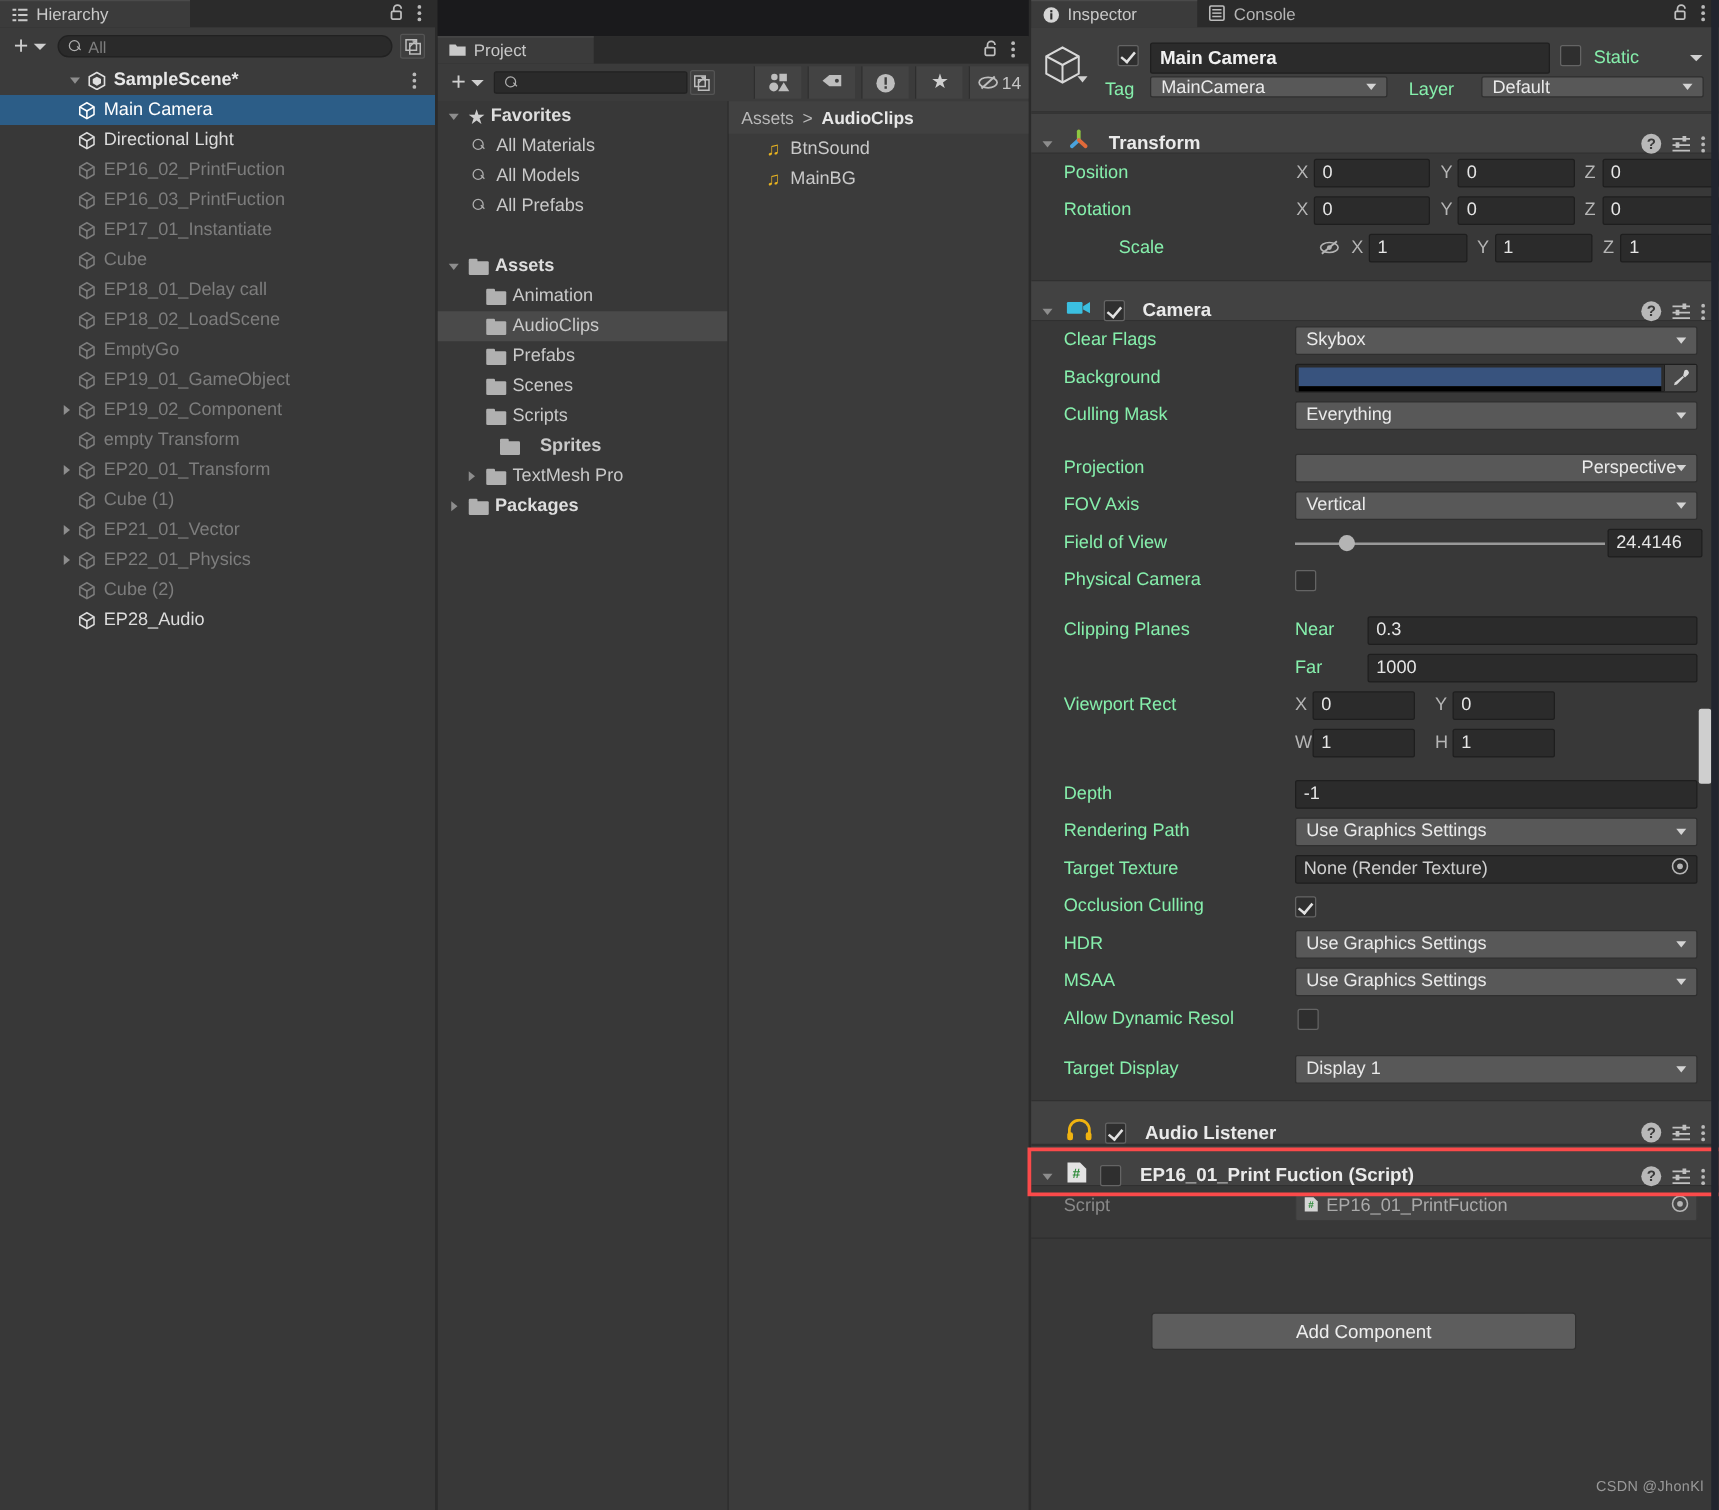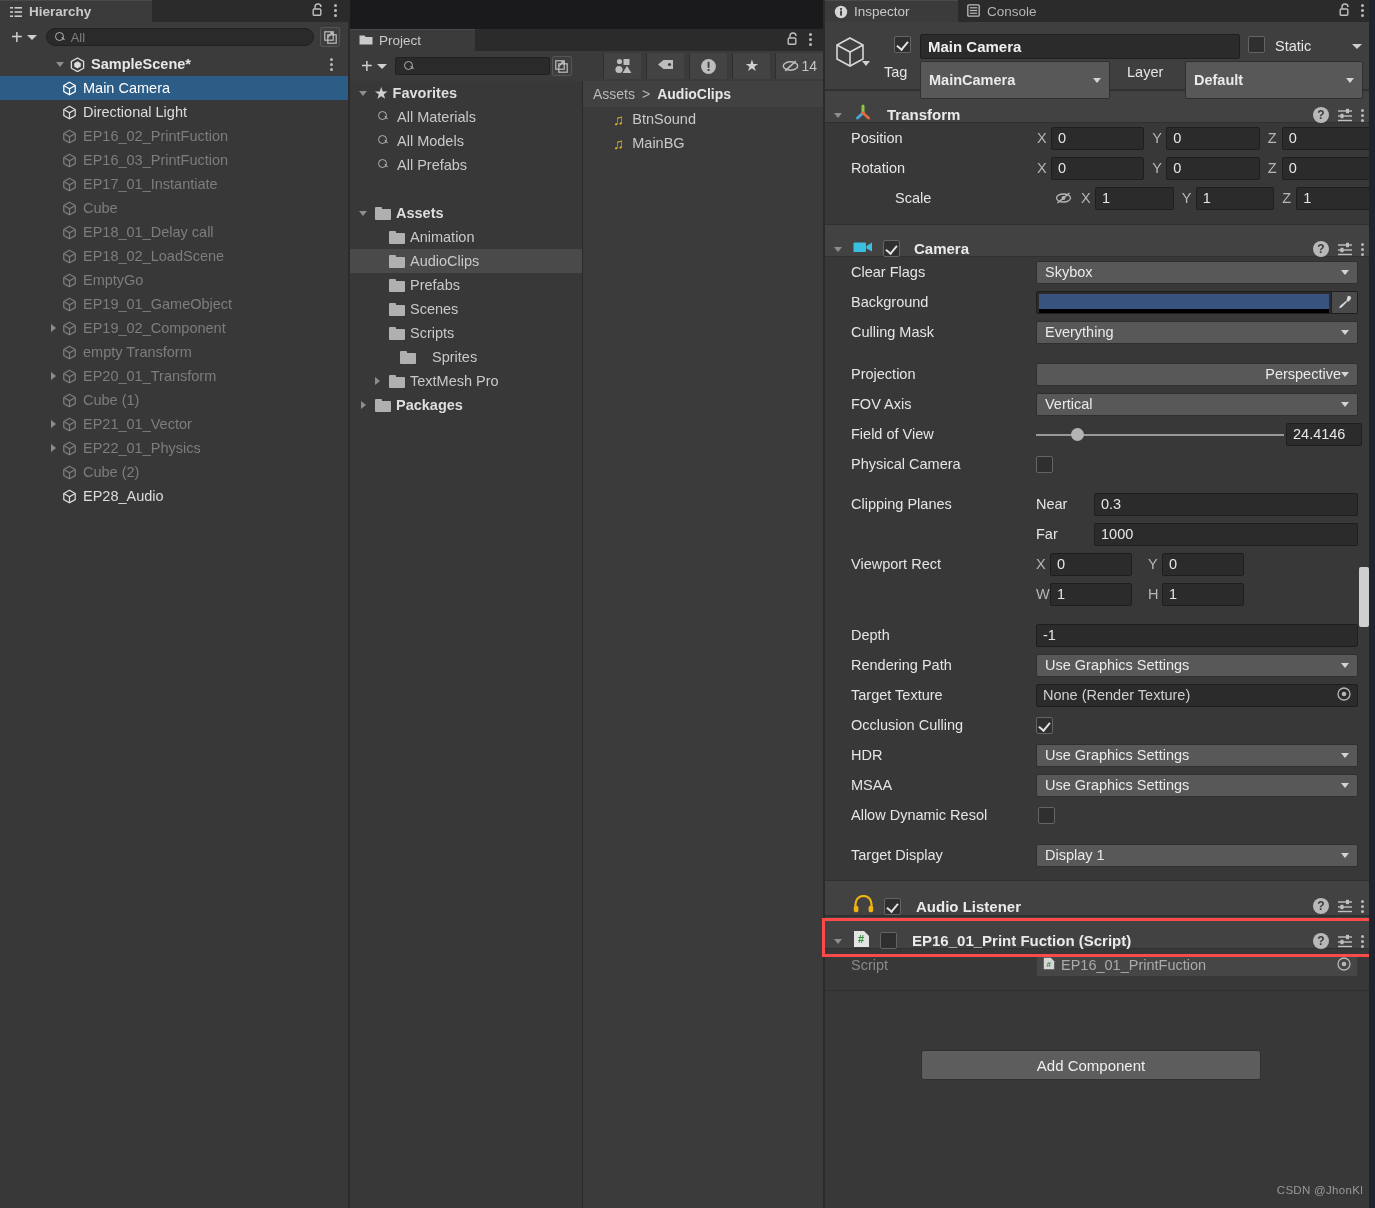--- a/index.html
+++ b/index.html
@@ -87,26 +87,26 @@
   .insp-body { position:absolute; left:0; top:22px; right:0; bottom:0; background:#383838; }
 
   .objhdr { height:68px; background:#3f3f3f; border-bottom:1px solid #303030; position:relative; }
   .objcube { position:absolute; left:9px; top:12px; width:42px; height:40px; }
   .ckbox { width:17px; height:17px; background:#2f2f2f; border:1px solid #646464; border-radius:2px;
            position:relative; flex:0 0 auto; }
   .ckbox.on::after { content:""; position:absolute; left:4px; top:2px; width:5px; height:9px;
     border:solid #e2e2e2; border-width:0 2.2px 2.2px 0; transform:rotate(40deg); }
   .namefield { height:25px; background:#2b2b2b; border:1px solid #1f1f1f; border-radius:2px;
                display:flex; align-items:center; padding:0 7px; font-size:15px; color:#f0f0f0; font-weight:bold; }
-  .lbl { font-size:14.5px; color:#e5e5e5; }
+  .lbl { font-size:14.5px; color:#86efac; }
   .lbl.dim { color:#8a8a8a; }
   .dropdown { height:23px; background:#585858; border:1px solid #2f2f2f; border-radius:2px;
               display:flex; align-items:center; justify-content:space-between; padding:0 5px 0 8px;
               font-size:14.5px; color:#eaeaea; }
-  .dropdown.sm { height:38px;font-weight:bold; }
+  .dropdown.sm { height:17px; }
   .dd-arrow { width:0;height:0;border-left:4.5px solid transparent;border-right:4.5px solid transparent;border-top:5px solid #d4d4d4;margin-right:3px; }
 
   .comp-hdr { height:33px; background:#424242; border-top:1px solid #303030; border-bottom:1px solid #303030;
               display:flex; align-items:center; padding:16px 10px 0 8px; gap:8px; }
   .comp-title { font-size:15px; font-weight:bold; color:#eaeaea; flex:1; }
   .helpico { width:16px;height:16px;border-radius:50%;background:#b8b8b8;color:#3a3a3a;
              font-size:12px;font-weight:bold;display:flex;align-items:center;justify-content:center;flex:0 0 auto; }
   .presetico { width:16px;height:16px;position:relative;flex:0 0 auto; }
 
   .frow { height:30px; display:flex; align-items:center; padding-left:26px; }
@@ -124,21 +124,21 @@
   .vscroll .thumb { position:absolute; left:1px; right:1px; background:#cfcfcf; border-radius:2px; }
   .rightedge { position:absolute; right:0; top:0; width:6px; height:1208px; background:#21242e; }
   .gutter { position:absolute; background:#2b2b2b; }
 </style>
 </head>
 <body>
 
 <div class="panel" id="hierarchy">
   <div class="hdr"></div>
 
-  <div class="tab" style="left:0;width:152px;font-weight:bold;">
+  <div class="tab" style="left:0;width:152px;">
     <span class="tabicon">
       <svg width="14" height="14" viewBox="0 0 14 14">
         <rect x="1" y="2" width="3" height="1.6" fill="#c9c9c9"></rect>
         <rect x="5.5" y="2" width="7.5" height="1.6" fill="#c9c9c9"></rect>
         <rect x="1" y="6.2" width="3" height="1.6" fill="#c9c9c9"></rect>
         <rect x="5.5" y="6.2" width="7.5" height="1.6" fill="#c9c9c9"></rect>
         <rect x="1" y="10.4" width="3" height="1.6" fill="#c9c9c9"></rect>
         <rect x="5.5" y="10.4" width="7.5" height="1.6" fill="#c9c9c9"></rect>
       </svg>
     </span>
@@ -504,21 +504,21 @@
         <div class="prow" style="padding-left: 22px; gap: 5px;">
           <span class="foldarrow"></span>
           <span class="folder"></span>
           <span>Scenes</span>
         </div>
         <div class="prow" style="padding-left: 22px; gap: 5px;">
           <span class="foldarrow"></span>
           <span class="folder"></span>
           <span>Scripts</span>
         </div>
-        <div class="prow" style="padding-left: 22px; gap: 16px;">
+        <div class="prow" style="padding-left: 22px; gap: 16px; font-weight: bold;">
           <span class="foldarrow"></span>
           <span class="folder"></span>
           <span>Sprites</span>
         </div>
         <div class="prow" style="padding-left: 22px; gap: 5px;">
           <span class="foldarrow right"></span>
           <span class="folder"></span>
           <span>TextMesh Pro</span>
         </div>
       </div>

